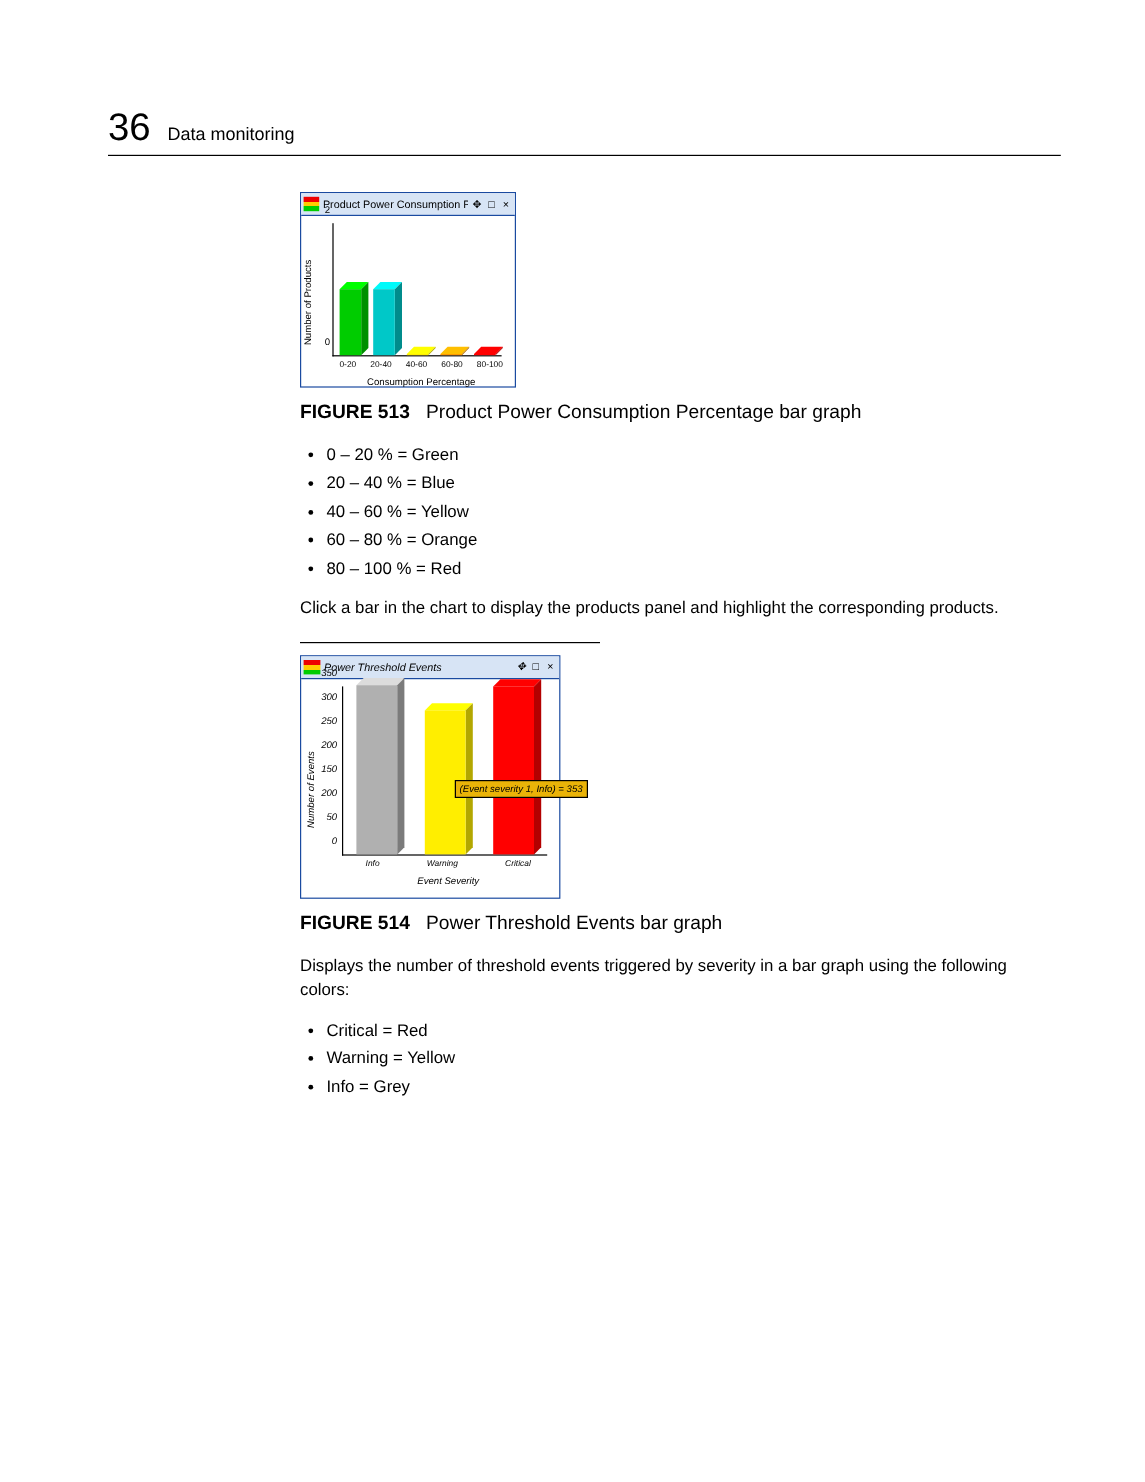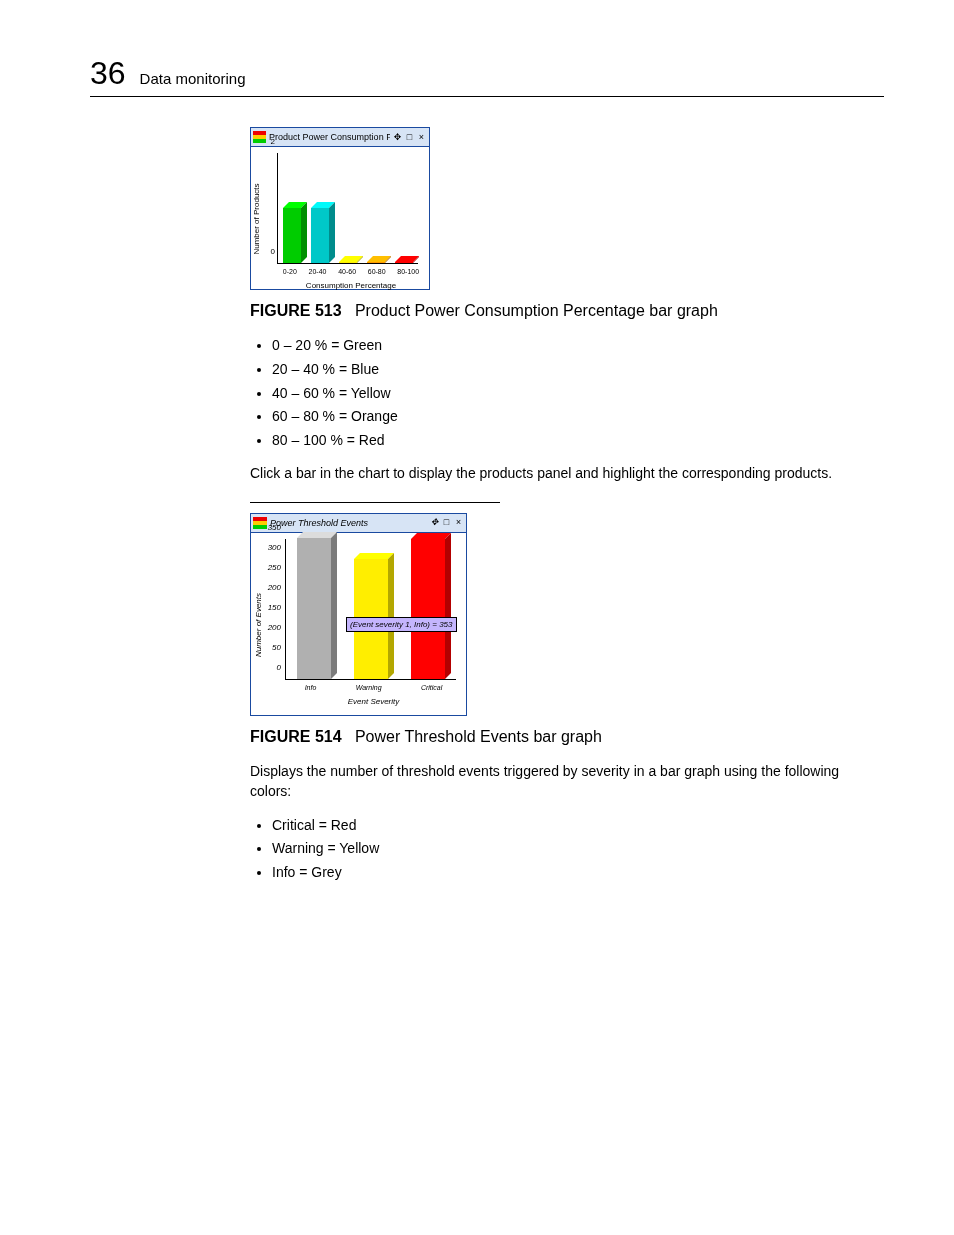--- a/index.html
+++ b/index.html
@@ -1,16 +1,16 @@
 <!DOCTYPE html>
 <html><head>
 <meta charset="utf-8">
 <style>
   html,body{margin:0;padding:0;background:#fff;color:#000;font-family:Arial,Helvetica,sans-serif;}
-  .page{width:954px;height:1235px;position:relative;box-sizing:border-box;padding:55px 70px 60px 90px;}
+  .page{width:954px;height:1235px;position:relative;box-sizing:border-box;padding:88px 70px 60px 90px;}
   .hdr{display:flex;align-items:baseline;gap:14px;border-bottom:1px solid #000;padding-bottom:4px;margin-bottom:30px;}
   .hdr .chapnum{font-size:32px;font-weight:400;}
   .hdr .chaptitle{font-size:15px;}
   .content{margin-left:160px;max-width:640px;font-size:14px;line-height:1.4;}
   .fig-caption{font-size:16px;margin:10px 0 14px 0;}
   .fig-caption b{font-weight:700;}
   .para{margin:8px 0 14px 0;}
   ul.bullets{margin:6px 0 14px 0;padding-left:22px;}
   ul.bullets li{margin:4px 0;list-style:disc;}
 
@@ -33,21 +33,21 @@
   .bar3d{position:relative;width:18px;}
   .bar3d .face{position:absolute;left:0;bottom:0;width:100%;}
   .bar3d .top{position:absolute;left:0;width:100%;height:6px;transform:skewX(-45deg);transform-origin:bottom left;}
   .bar3d .side{position:absolute;bottom:0;right:-6px;width:6px;transform:skewY(-45deg);transform-origin:top left;}
   .xticks{display:flex;justify-content:space-around;margin-left:22px;margin-top:3px;font-size:7px;}
   .xlabel{text-align:center;font-size:8px;margin-top:3px;margin-left:22px;}
 
   
   .c2box{height:140px;width:170px;}
   .c2 .bar3d{width:34px;}
-  .tooltip{position:absolute;background:#c4b5fd;border:1px solid #000;font-size:8px;padding:1px 3px;white-space:nowrap;}
+  .tooltip{position:absolute;background:#eab308;border:1px solid #000;font-size:8px;padding:1px 3px;white-space:nowrap;margin-left:33px;}
   .rule{border:0;border-top:1px solid #000;width:250px;margin:18px 0 10px 0;}
 </style>
 </head>
 <body>
 <div class="page">
 
 <div class="hdr">
   <span class="chapnum">36</span>
   <span class="chaptitle">Data monitoring</span>
 </div>

